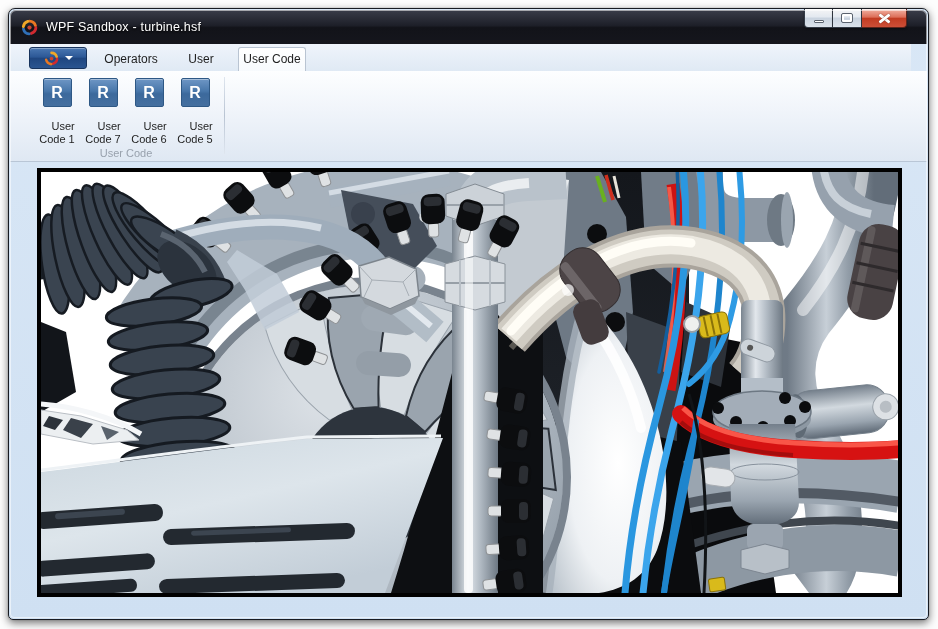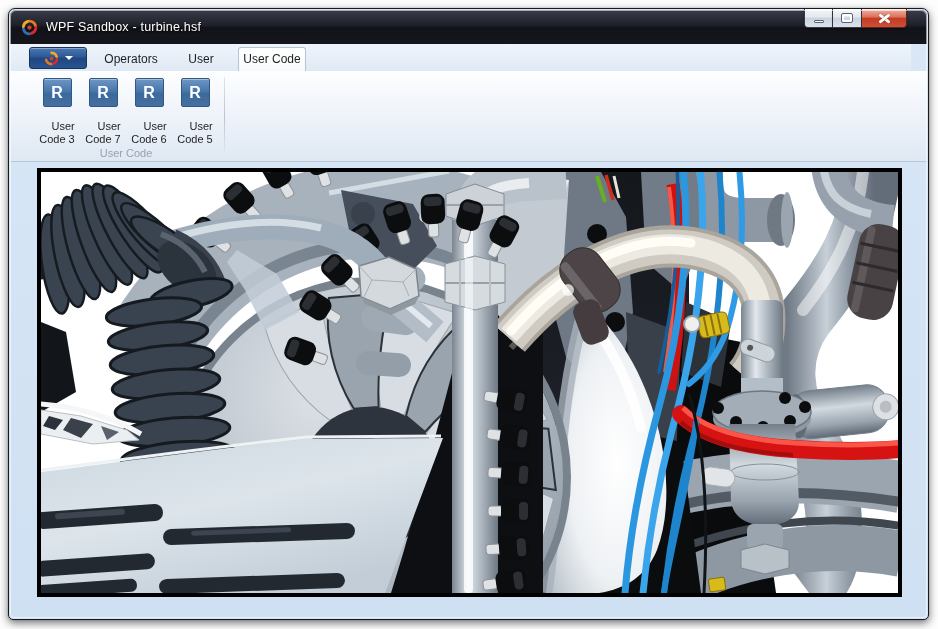--- a/index.html
+++ b/index.html
@@ -159,21 +159,21 @@
     <div class="tab tab-0">Operators</div>
     <div class="tab tab-1">User</div>
     <div class="tab tab-2 active">User Code</div>
   </div>
 
   <div class="ribbon">
     <div class="rgroup">
       <div class="rbuttons">
         <div class="rbtn">
           <div class="ricon">R</div>
-          <div class="rlabel"><span>User</span><br><span>Code 3</span></div>
+          <div class="rlabel"><span>User</span><br><span>Code 1</span></div>
         </div>
         <div class="rbtn">
           <div class="ricon">R</div>
           <div class="rlabel"><span>User</span><br><span>Code 7</span></div>
         </div>
         <div class="rbtn">
           <div class="ricon">R</div>
           <div class="rlabel"><span>User</span><br><span>Code 6</span></div>
         </div>
         <div class="rbtn">

